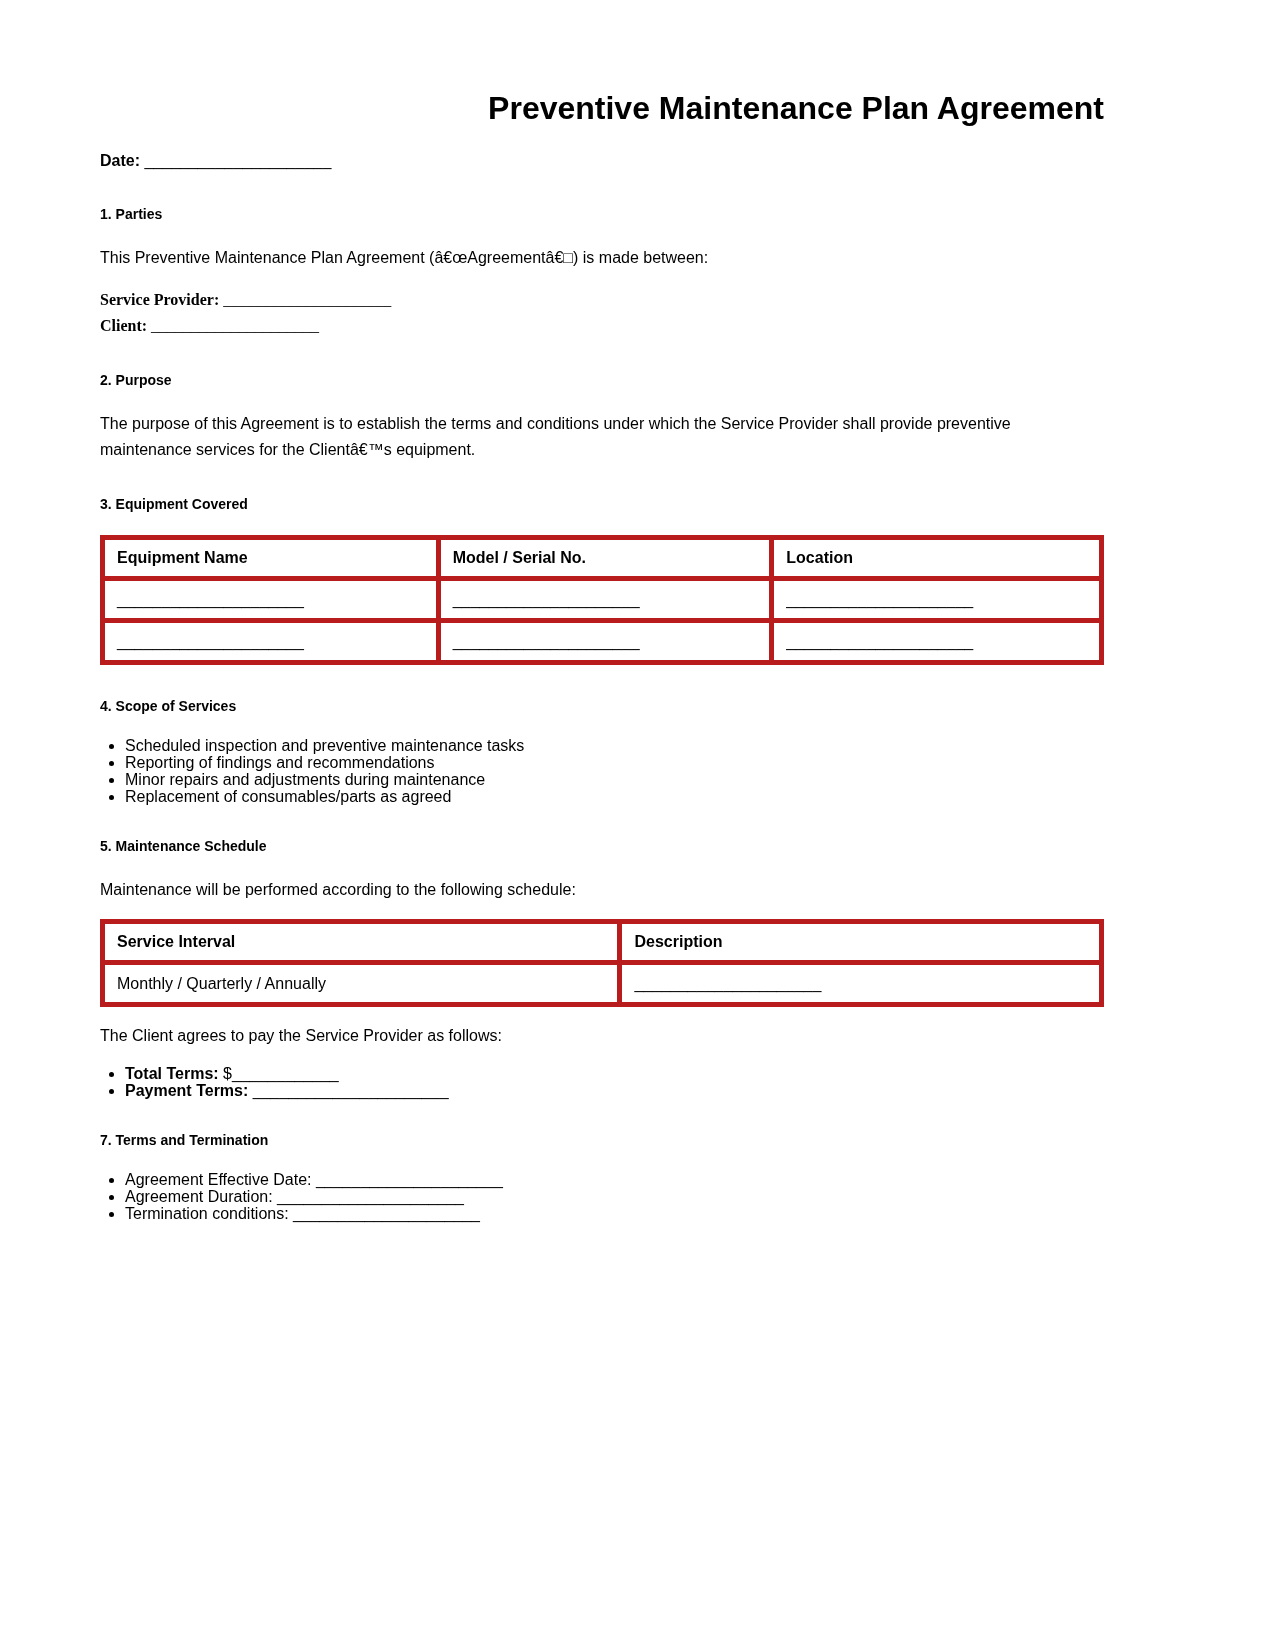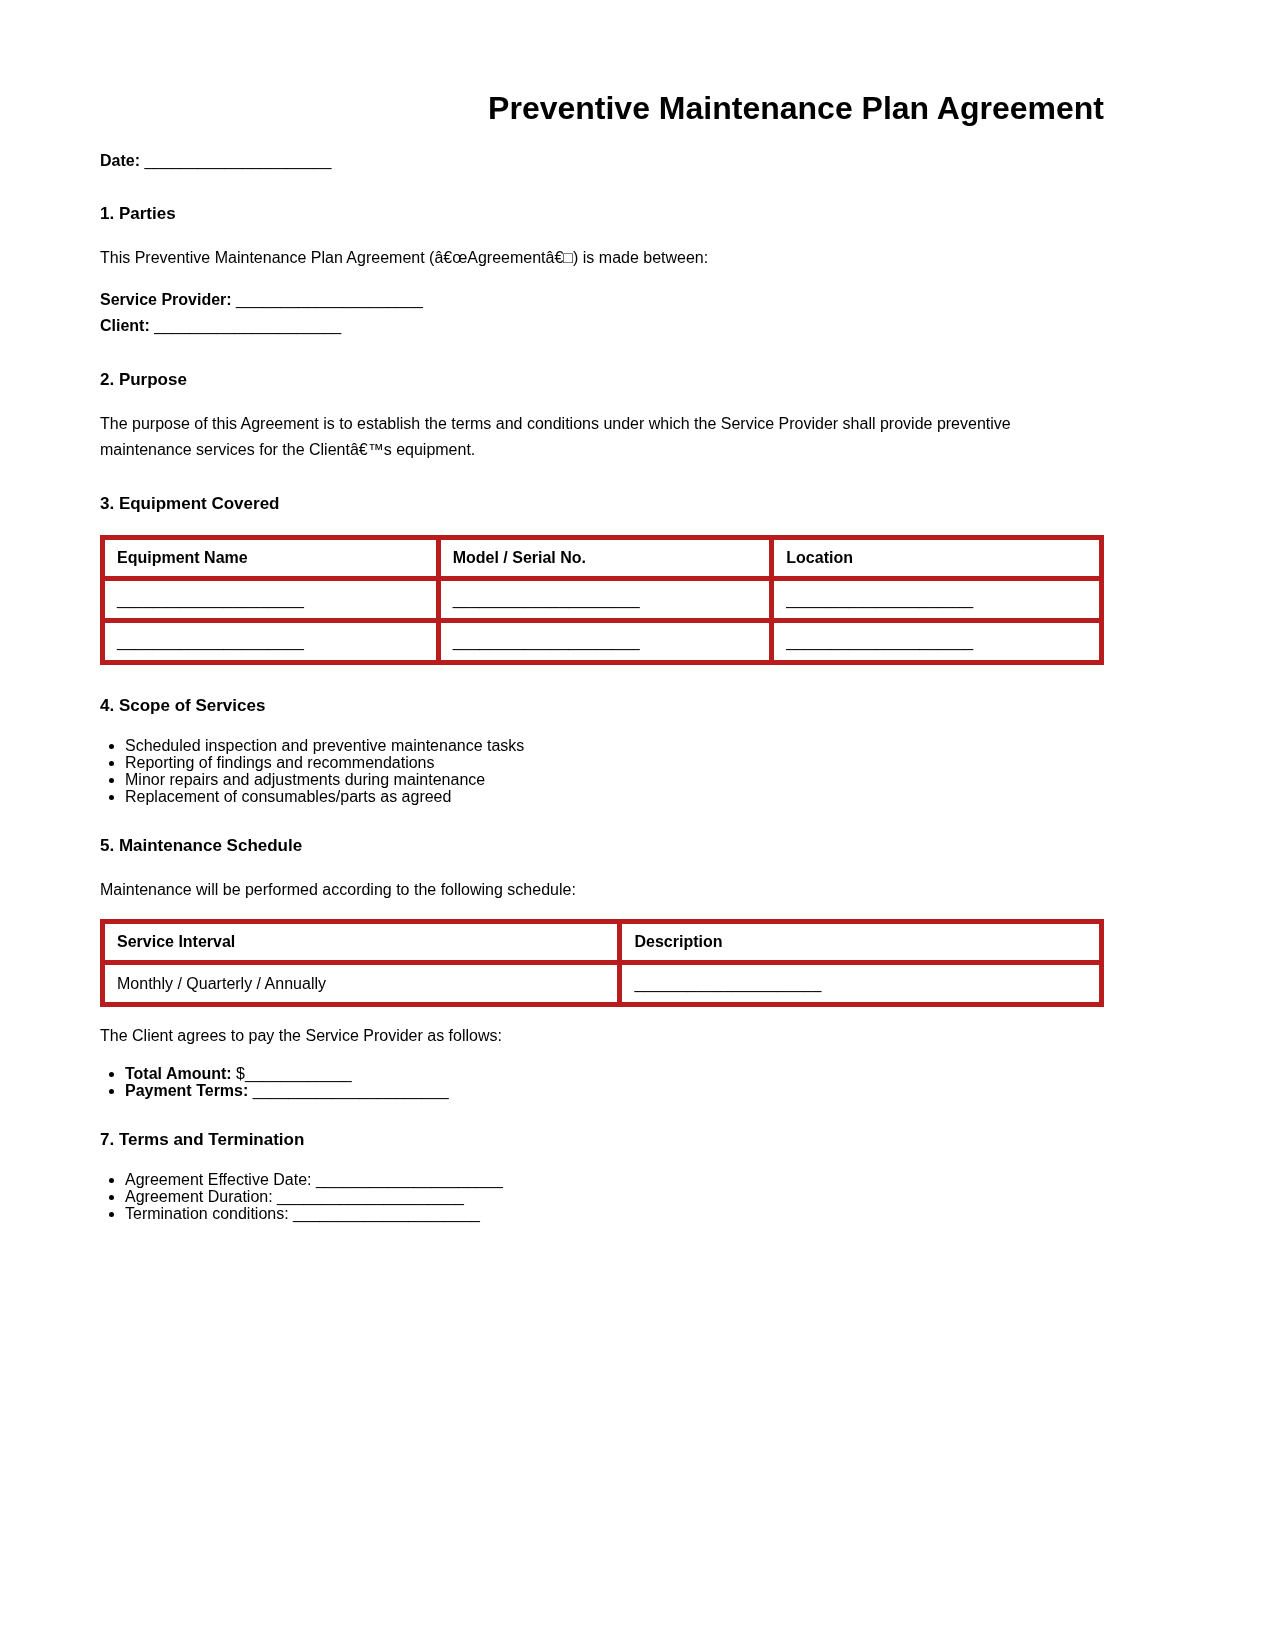--- a/index.html
+++ b/index.html
@@ -27,36 +27,36 @@
     line-height: 1.15;
     text-align: right;
   }
   .date-line {
     font-size: 16px;
     margin: 0;
     line-height: 24px;
   }
   .date-line .lbl { font-weight: bold; }
   h2.section-heading {
-    font-size: 17px;
+    font-size: 14px;
     font-weight: bold;
     margin: 30px 0 20px 0;
     line-height: 22px;
   }
   p.body-text {
     font-size: 16px;
     line-height: 26px;
     margin: 0 0 16px 0;
   }
   .field-line {
     font-size: 16px;
     line-height: 26px;
   }
   .field-line .lbl { font-weight: bold; }
-  .fields-block { margin: 0 0 28px 0; }
+  .fields-block { margin: 0 0 28px 0; font-family: Liberation Serif, serif; }
   table.doc-table {
     width: 100%;
     border-collapse: collapse;
     margin: 0 0 16px 0;
     font-size: 16px;
   }
   table.doc-table th,
   table.doc-table td {
     border: 5px solid #b91c1c;
     padding: 8px 12px;
@@ -173,21 +173,21 @@
           <td>Monthly / Quarterly / Annually</td>
           <td>_____________________</td>
         </tr>
       </tbody>
     </table>
   </div>
 
   <div>
     <p class="body-text">The Client agrees to pay the Service Provider as follows:</p>
     <ul class="doc-list">
-      <li><span class="lbl-bold">Total Amount:</span><span> $____________</span></li>
+      <li><span class="lbl-bold">Total Terms:</span><span> $____________</span></li>
       <li><span class="lbl-bold">Payment Terms:</span><span> ______________________</span></li>
     </ul>
   </div>
 
   <div>
     <h2 class="section-heading">7. Terms and Termination</h2>
     <ul class="doc-list">
       <li><span>Agreement Effective Date: </span><span>_____________________</span></li>
       <li><span>Agreement Duration: </span><span>_____________________</span></li>
       <li><span>Termination conditions: </span><span>_____________________</span></li>

